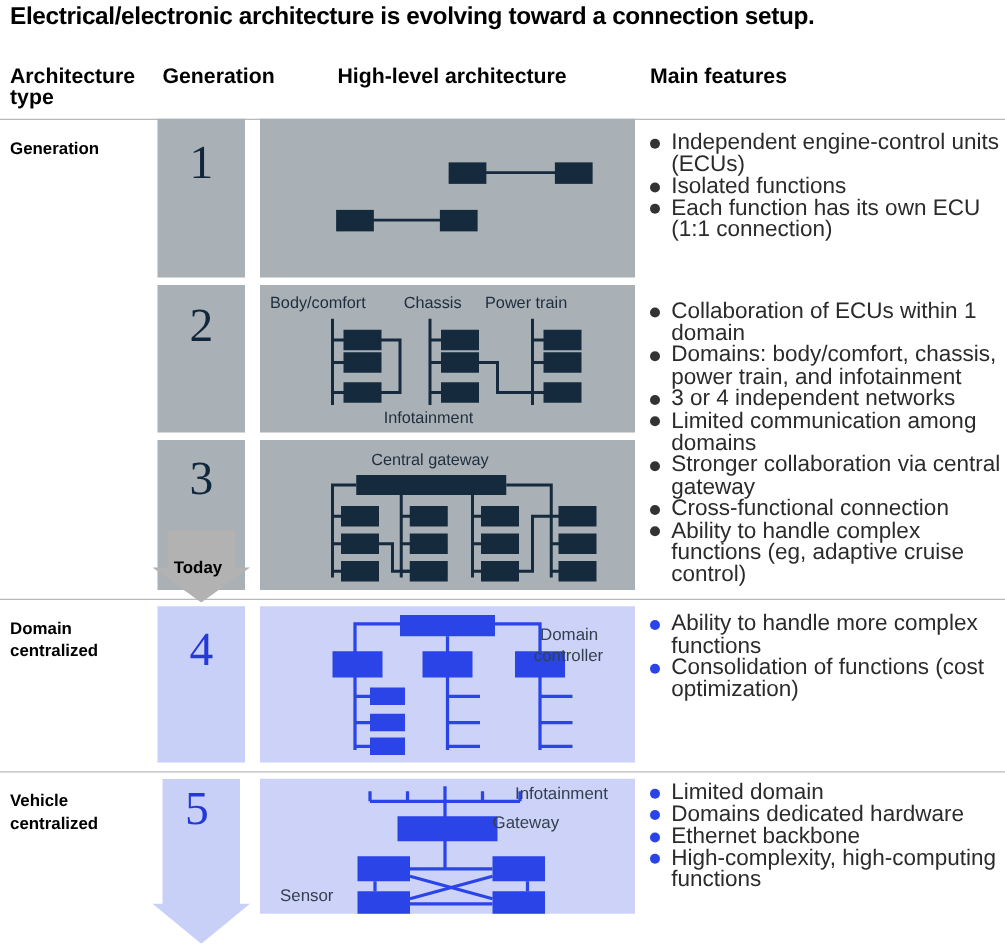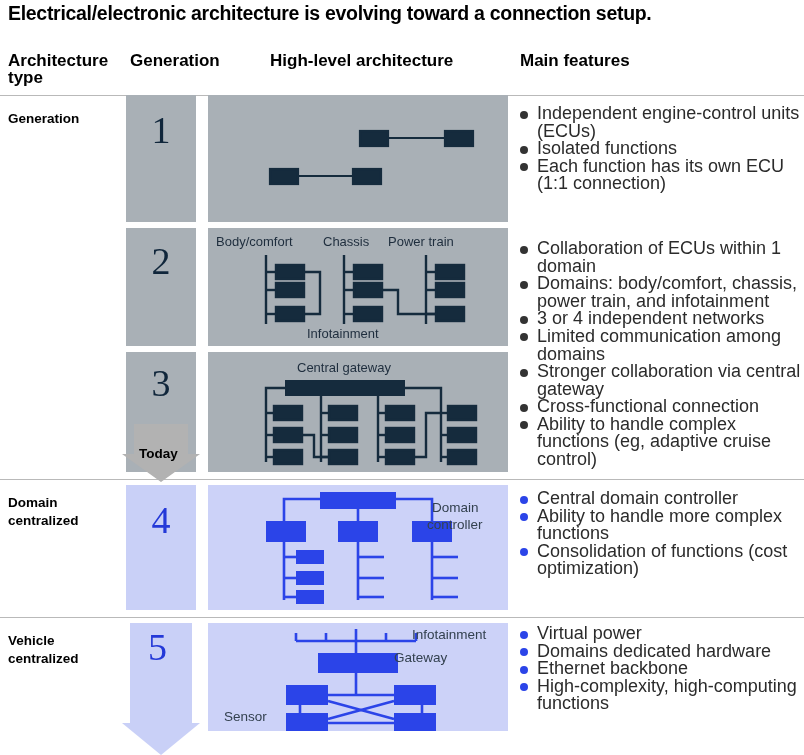--- a/index.html
+++ b/index.html
@@ -322,21 +322,20 @@
       <line x1="224" y1="93" x2="250" y2="93"></line>
       <line x1="224" y1="112" x2="250" y2="112"></line>
     </g>
   </svg>
 </div>
 
 <div class="diag-label lab-blue-dark" style="left:432px; top:500px; font-size:13.5px;">Domain</div>
 <div class="diag-label lab-blue-dark" style="left:427px; top:517px; font-size:13.5px;text-align:right;">controller</div>
 
 <div class="features bul-blue" style="top:490px;">
-  <div class="feat-item">Central domain controller</div>
   <div class="feat-item">Ability to handle more complex functions</div>
   <div class="feat-item">Consolidation of functions (cost optimization)</div>
 </div>
 
 <div class="type-label" style="top:632px; white-space:pre-line">Vehicle
 centralized</div>
 
 <div class="arrow" style="left:122px; top:623px; width:78px; height:132px;">
   <svg width="78" height="132" viewBox="0 0 78 132">
     <polygon points="8,0 70,0 70,100 78,100 39,132 0,100 8,100" fill="#c9d0f7"></polygon>
@@ -376,17 +375,17 @@
     </g>
   </svg>
 </div>
 
 <div class="diag-label lab-blue-dark" style="left:412px; top:627px; font-size:13.5px;">Infotainment</div>
 <div class="diag-label lab-blue-dark" style="left:394px; top:650px; font-size:13.5px;">Gateway</div>
 <div class="diag-label lab-blue-dark" style="left:224px; top:709px; font-size:13.5px;">Sensor</div>
 <div class="diag-label lab-blue-dark" style="left:420px; top:709px; font-size:13.5px;margin-top:48px;">Actuator</div>
 
 <div class="features bul-blue" style="top:625px;">
-  <div class="feat-item">Virtual power</div>
+  <div class="feat-item">Limited domain</div>
   <div class="feat-item">Domains dedicated hardware</div>
   <div class="feat-item">Ethernet backbone</div>
   <div class="feat-item">High-complexity, high-computing functions</div>
 </div>
 
 </body></html>

